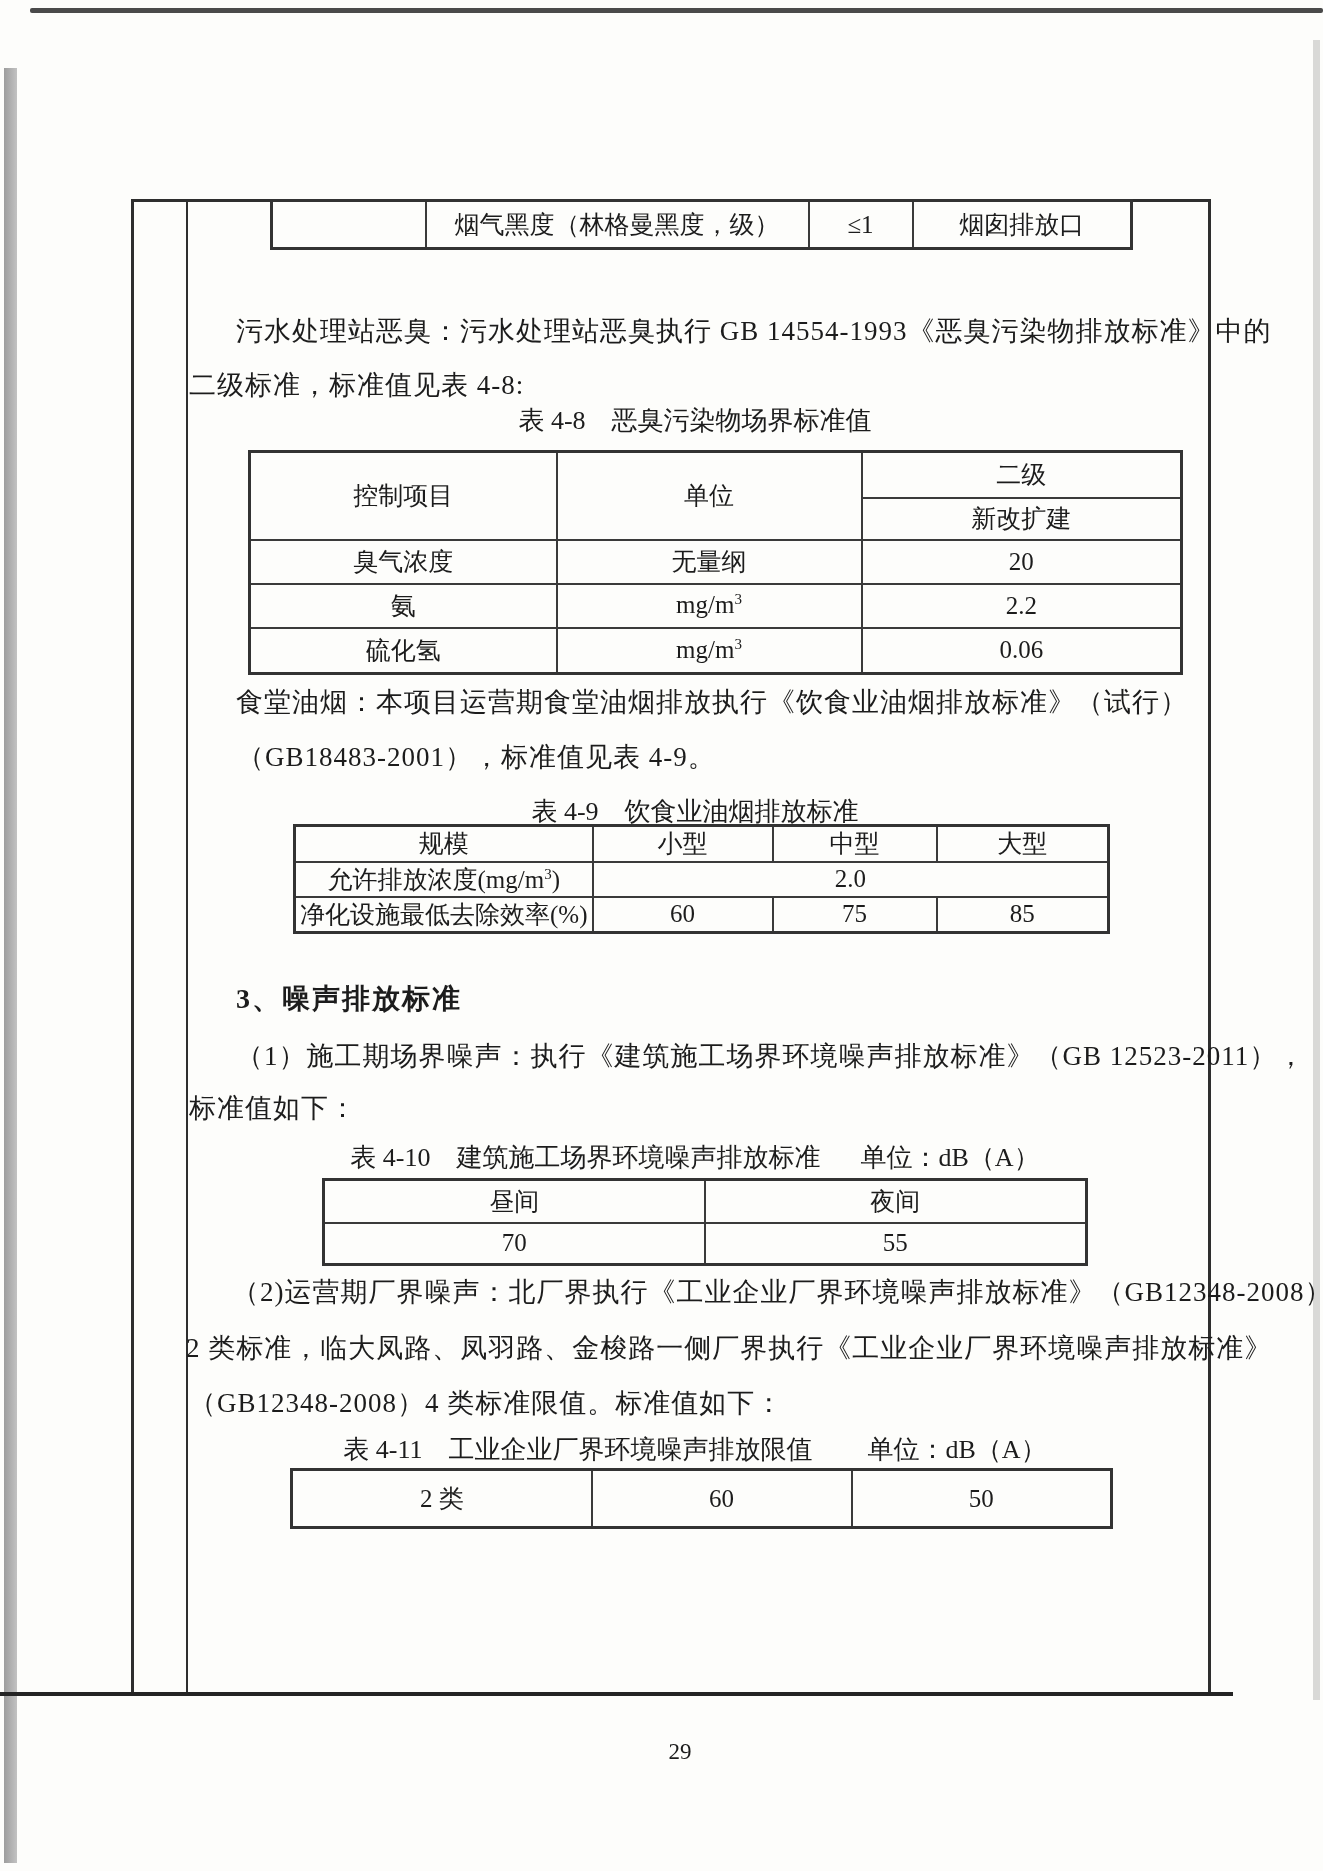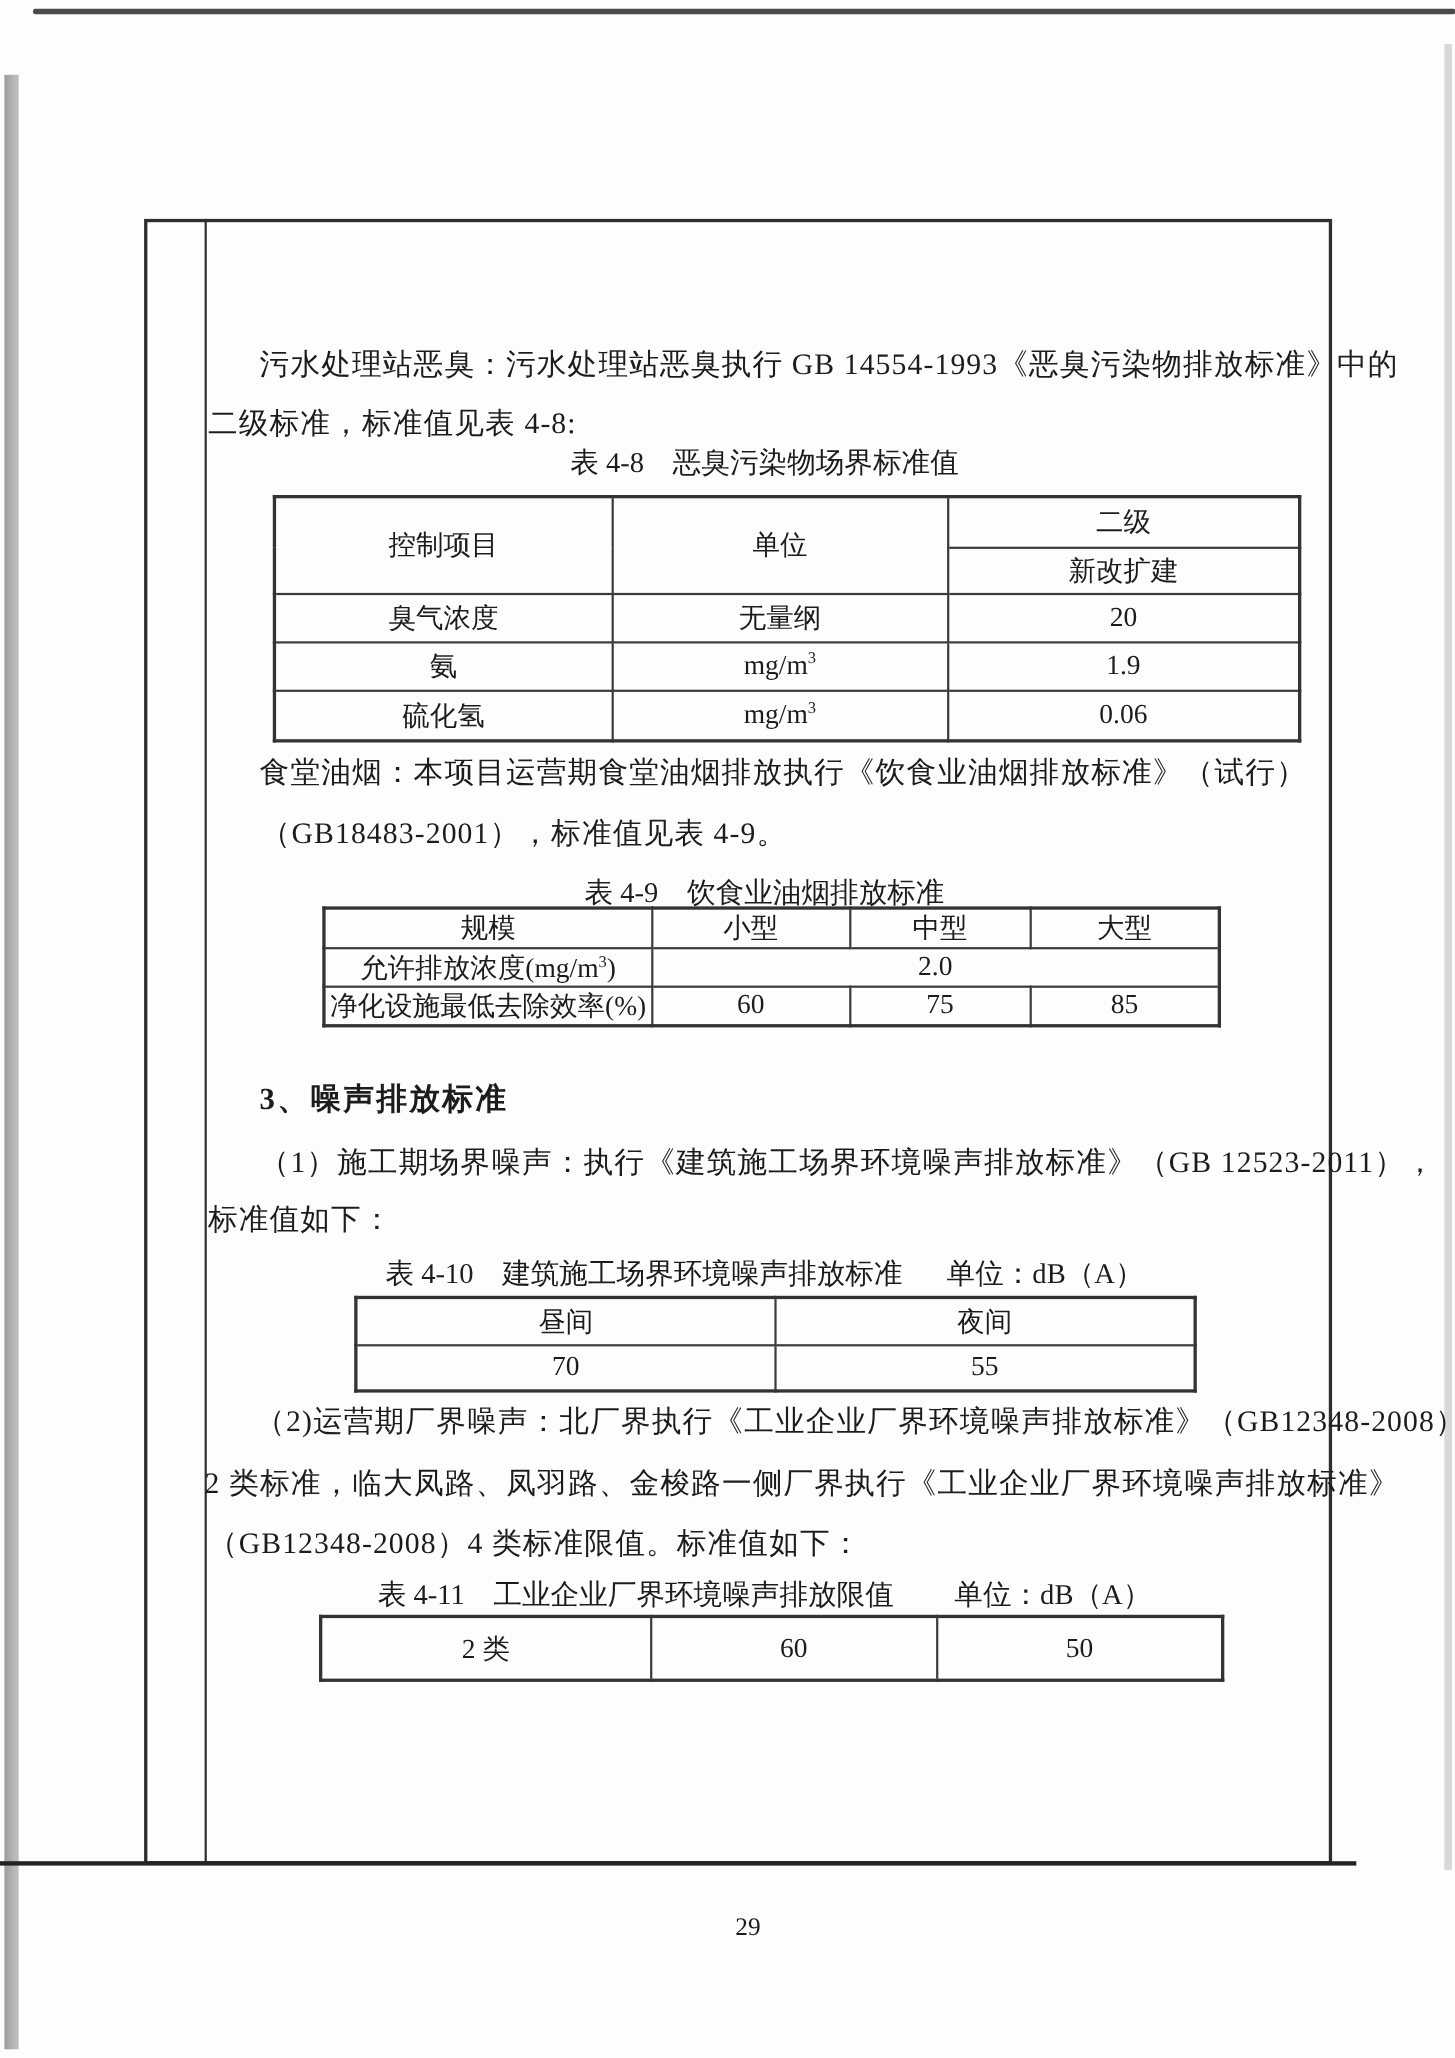--- a/index.html
+++ b/index.html
@@ -43,20 +43,36 @@
 <div class="page">
 
   <div class="abs scan-top-line"></div>
   <div class="abs scan-left-band"></div>
   <div class="abs scan-right-band"></div>
 
   <div class="abs frame"></div>
   <div class="abs inner-rule"></div>
   <div class="abs bottom-rule"></div>
 
+  <table class="doc" style="left:270px; top:199px; width:860px;">
+    <colgroup>
+        <col style="width:154px">
+        <col style="width:383px">
+        <col style="width:104px">
+        <col style="width:219px">
+      </colgroup>
+    <tbody>
+        <tr style="height:48px;">
+      <td></td>
+      <td>烟气黑度（林格曼黑度，级）</td>
+      <td>≤1</td>
+      <td>烟囱排放口</td>
+    </tr>
+  </tbody>
+    </table>
 
   <div class="line" style="left:236px; top:314px;">污水处理站恶臭：污水处理站恶臭执行 GB 14554-1993《恶臭污染物排放标准》中的</div>
   <div class="line" style="left:189px; top:368px;">二级标准，标准值见表 4-8:</div>
 
   <div class="tbl-title" style="top:403px;">
     <span class="gap-s">表 4-8</span><span>恶臭污染物场界标准值</span>
   </div>
   <table class="doc" style="left:248px; top:450px; width:932px;border-radius:18px;">
     <colgroup>
         <col style="width:307px">
@@ -73,21 +89,21 @@
       <td class="thick-b">新改扩建</td>
     </tr>
     <tr style="height:44px;">
       <td>臭气浓度</td>
       <td><span>无量纲</span><sup></sup></td>
       <td>20</td>
     </tr>
     <tr style="height:44px;">
       <td>氨</td>
       <td><span>mg/m</span><sup>3</sup></td>
-      <td>1.9</td>
+      <td>2.2</td>
     </tr>
     <tr style="height:46px;">
       <td>硫化氢</td>
       <td><span>mg/m</span><sup>3</sup></td>
       <td>0.06</td>
     </tr>
   </tbody>
     </table>
 
   <div class="line" style="left:236px; top:685px;">食堂油烟：本项目运营期食堂油烟排放执行《饮食业油烟排放标准》（试行）</div>

